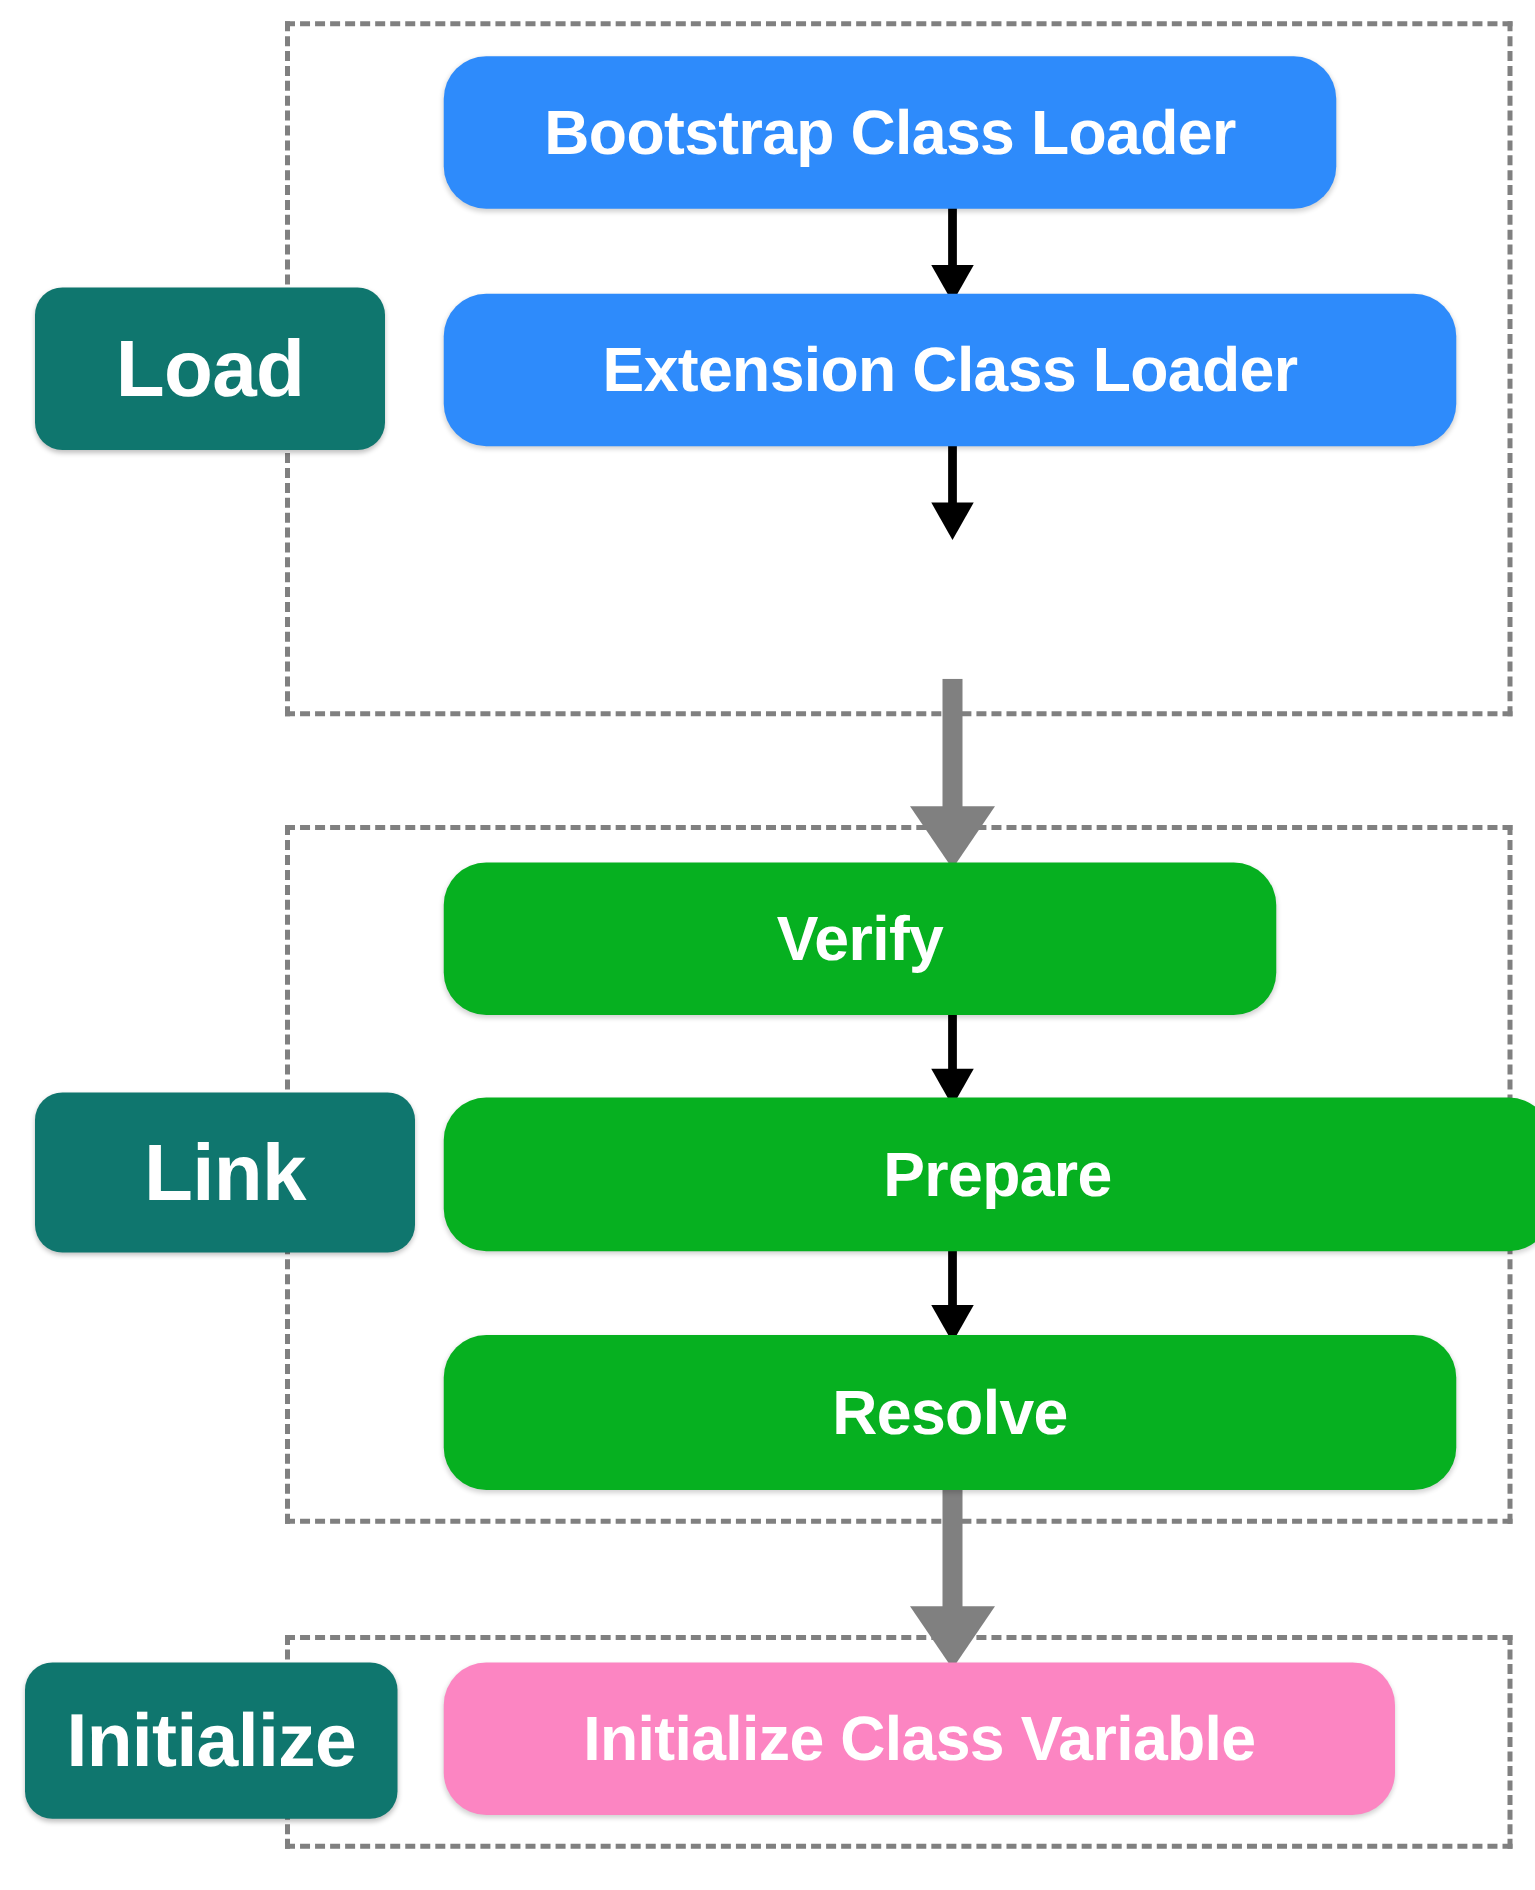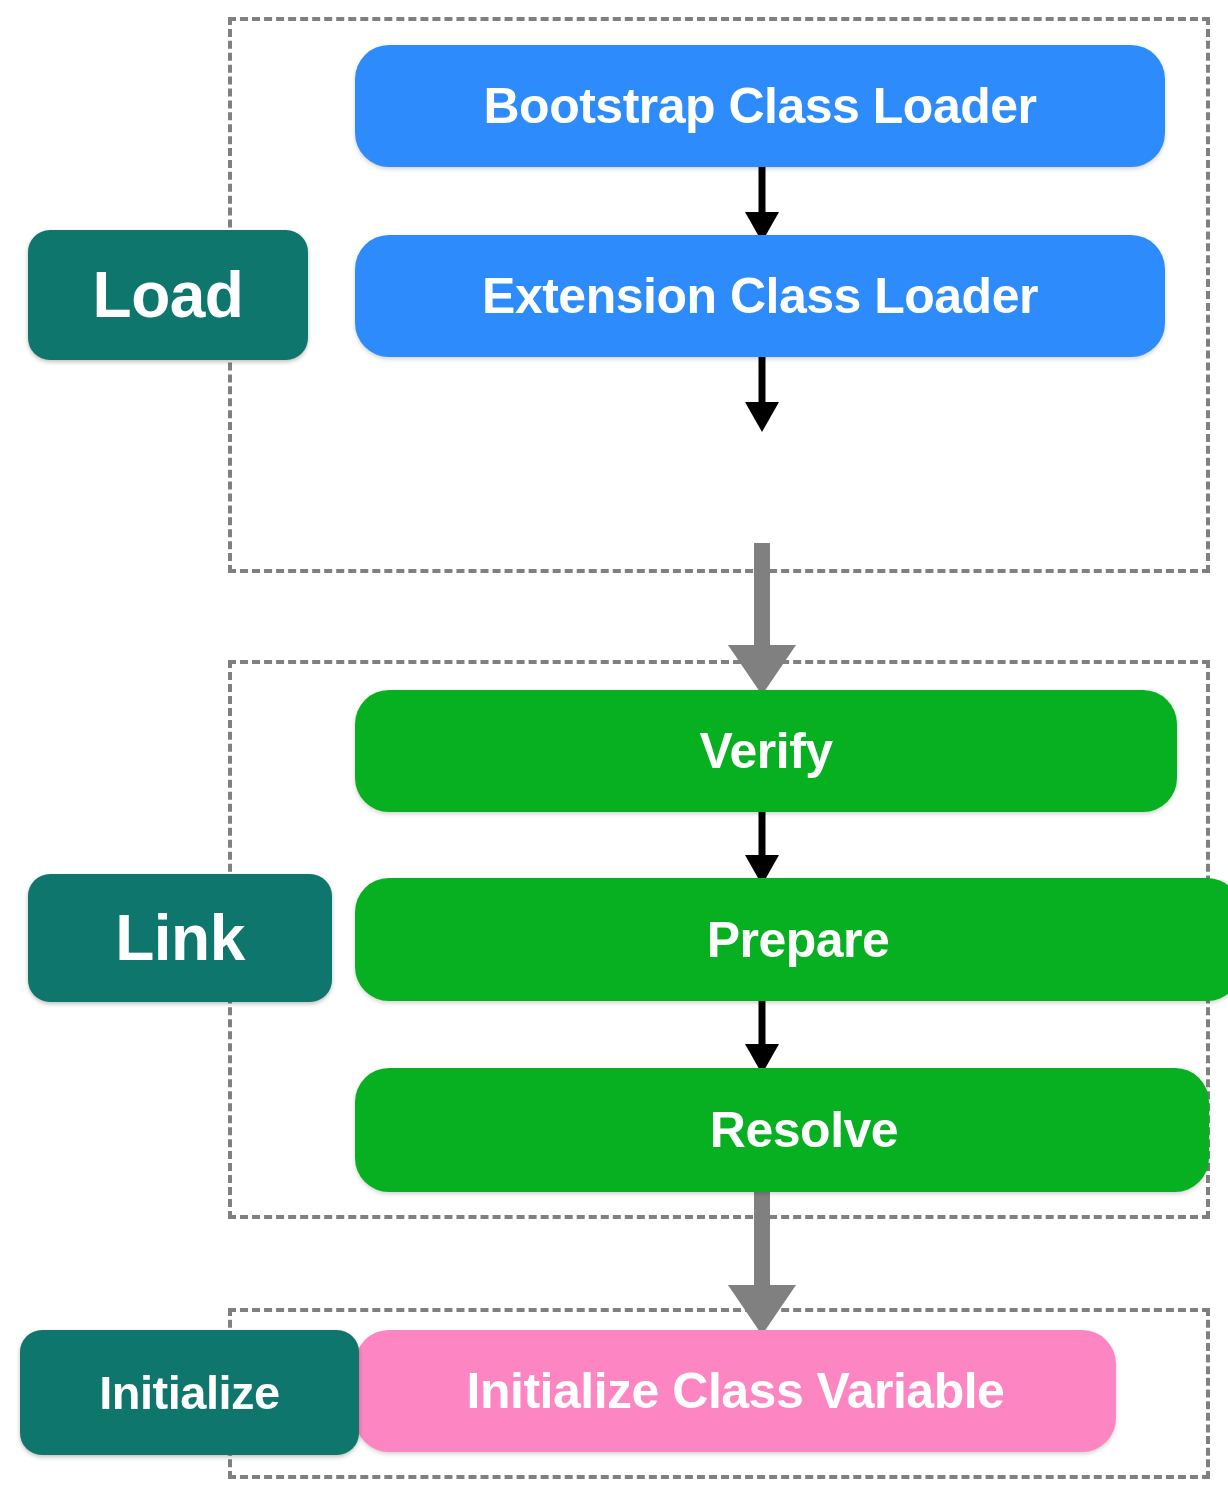--- a/index.html
+++ b/index.html
@@ -38,47 +38,47 @@
     background: #0f766e;
     color: #ffffff;
     border-radius: 22px;
     font-weight: bold;
     letter-spacing: -0.5px;
     z-index: 6;
     box-shadow: 0 2px 4px rgba(0,0,0,0.25);
   }
   #badge-load       { left: 28px;  top: 230px;  width: 280px; height: 130px; font-size: 64px; }
   #badge-link       { left: 28px;  top: 874px;  width: 304px; height: 128px; font-size: 64px; }
-  #badge-initialize { left: 20px;  top: 1330px; width: 339px; height: 125px; font-size: 47px; }
+  #badge-initialize { left: 20px;  top: 1330px; width: 298px; height: 125px; font-size: 60px; }
 
   
   .node {
     position: absolute;
     display: flex;
     align-items: center;
     justify-content: center;
     border-radius: 34px;
     color: #ffffff;
     font-weight: bold;
     font-size: 50px;
     letter-spacing: -0.5px;
     z-index: 4;
     text-align: center;
     box-shadow: 0 2px 4px rgba(0,0,0,0.18);
   }
   .node.blue  { background: #2E8BFB; }
   .node.green { background: #06B020; }
   .node.pink  { background: #FC85C2; }
 
-  #node-bootstrap   { left: 355px; top: 45px;   width: 810px; height: 122px; }
+  #node-bootstrap   { left: 355px; top: 45px;   width: 714px; height: 122px; }
   #node-extension   { left: 355px; top: 235px;  width: 810px; height: 122px; }
   #node-application { left: 355px; top: 425px;  width: 810px; height: 124px; }
-  #node-verify      { left: 355px; top: 690px;  width: 822px; height: 122px; }
+  #node-verify      { left: 355px; top: 690px;  width: 666px; height: 122px; }
   #node-prepare     { left: 355px; top: 878px;  width: 886px; height: 123px; }
-  #node-resolve     { left: 355px; top: 1068px; width: 810px; height: 124px; padding-left: 44px; }
+  #node-resolve     { left: 355px; top: 1068px; width: 810px; height: 124px; }
   #node-initvar     { left: 355px; top: 1330px; width: 761px; height: 122px; }
 
   
   .connector {
     position: absolute;
     z-index: 3;
   }
   #arrow-bootstrap-extension   { left: 712px; top: 160px;  width: 100px; height: 85px;  }
   #arrow-extension-application { left: 712px; top: 350px;  width: 100px; height: 85px;  }
   #arrow-load-link             { left: 700px; top: 543px;  width: 124px; height: 155px; }

